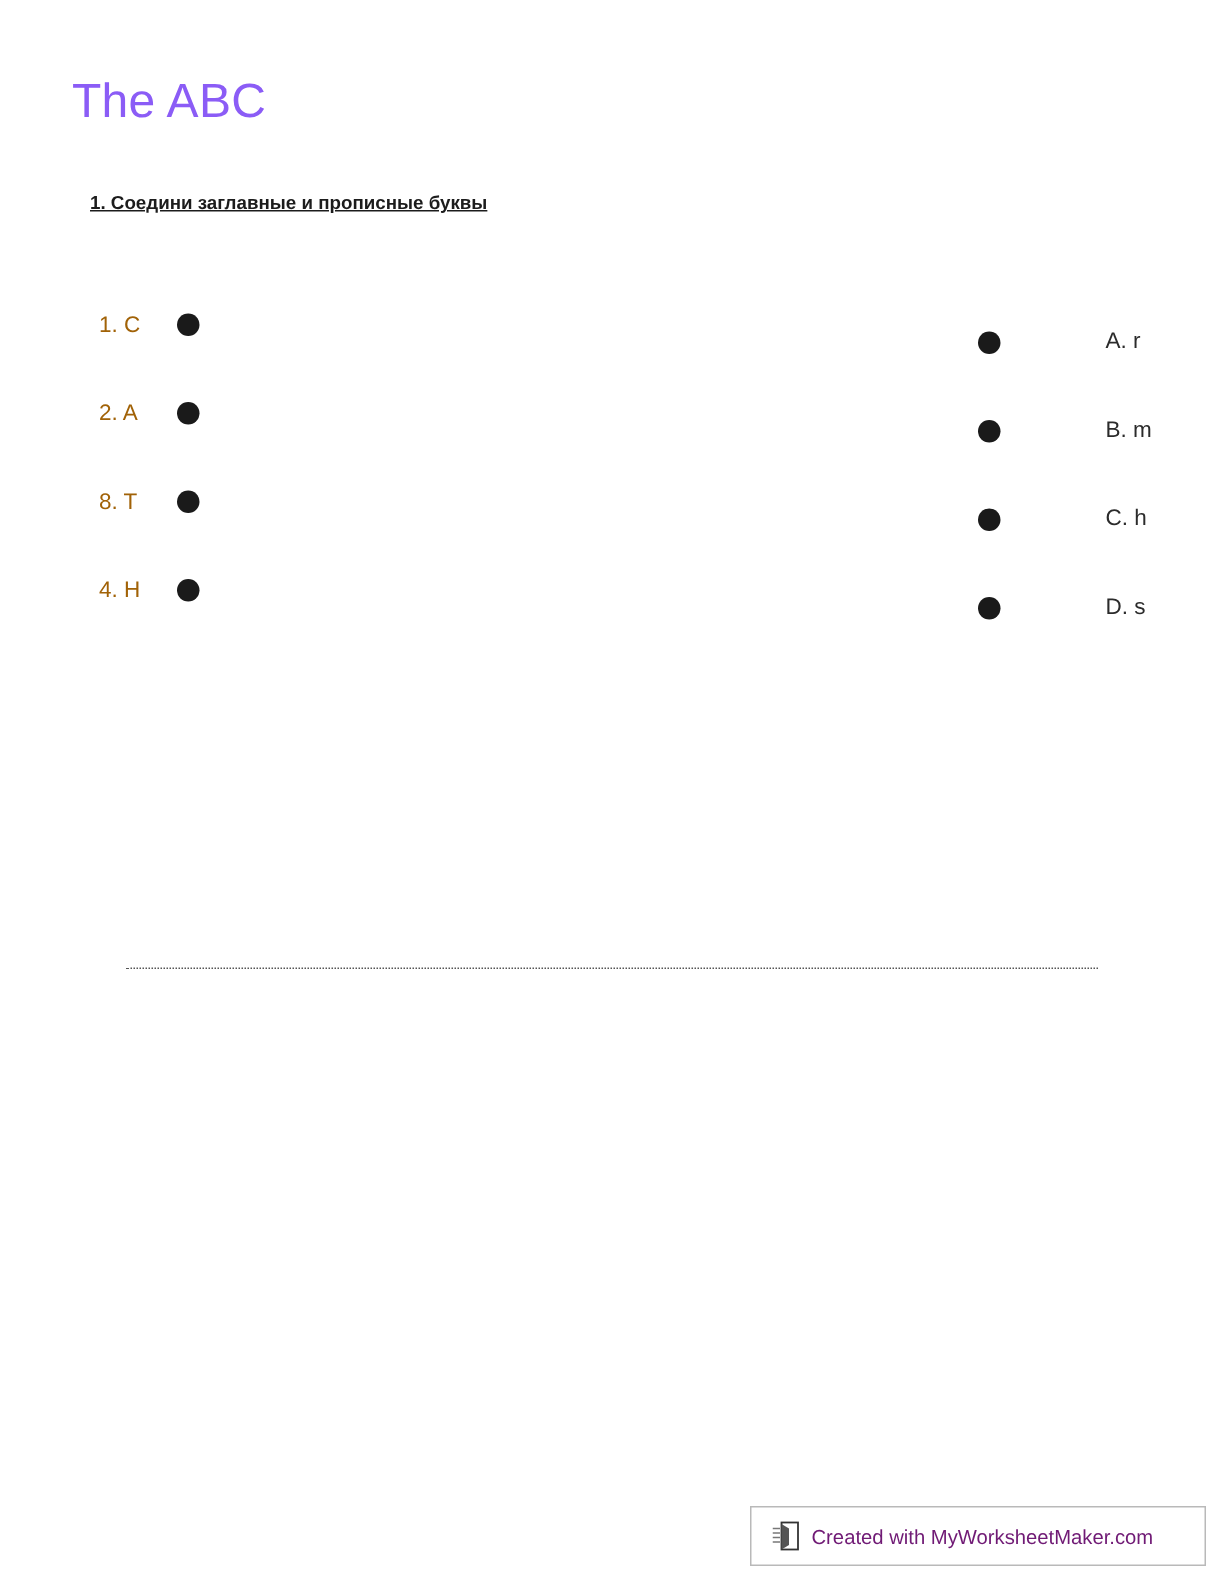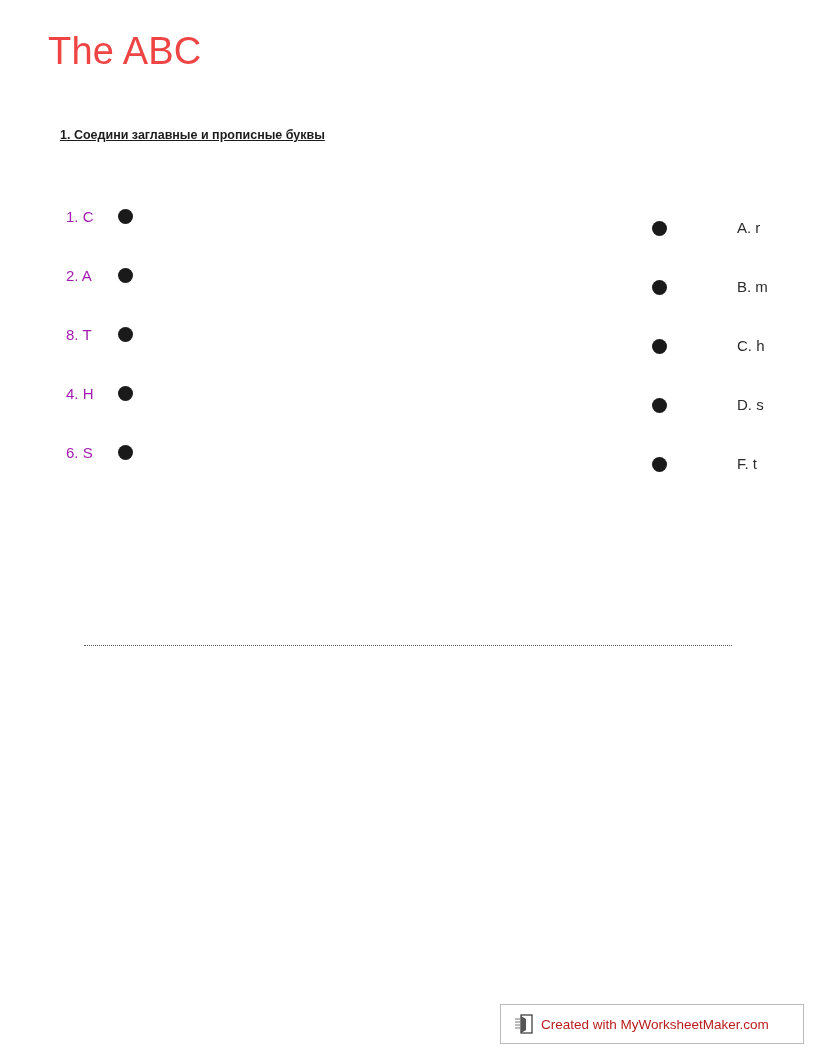--- a/index.html
+++ b/index.html
@@ -17,24 +17,24 @@
   }
 
   .page {
     position: absolute;
     inset: 0;
   }
 
   .title {
     position: absolute;
     left: 48px;
-    top: 30px;
-    font-size: 38px;
+    top: 49px;
+    font-size: 32px;
     font-weight: 400;
-    color: #ef4444;
+    color: #8b5cf6;
     letter-spacing: 0.2px;
   }
 
   .instruction {
     position: absolute;
     left: 60px;
     top: 128px;
     font-size: 12.5px;
     font-weight: bold;
     color: #1c1c1c;
@@ -57,21 +57,21 @@
     position: absolute;
     left: 66px;
     top: 0;
     display: flex;
     align-items: center;
     height: 40px;
   }
 
   .left-label {
     font-size: 15px;
-    color: #a21caf;
+    color: #a16207;
     width: 46px;
     text-align: left;
     white-space: nowrap;
   }
 
   .right-group {
     position: absolute;
     left: 652px;
     top: 0;
     display: flex;
@@ -124,21 +124,21 @@
 
   .footer-icon {
     width: 18px;
     height: 20px;
     margin-right: 8px;
     flex: 0 0 auto;
   }
 
   .footer-text {
     font-size: 13.5px;
-    color: #b91c1c;
+    color: #701a75;
     white-space: nowrap;
   }
 </style>
 </head>
 <body>
 
 <div class="page">
 
   <div class="title">The ABC</div>
 
@@ -184,30 +184,20 @@
         <span class="left-label">4. H</span>
         <span class="dot"></span>
       </div>
       <div class="right-group">
         <span class="dot"></span>
         <span class="right-label">D. s</span>
       </div>
     </div>
 
 
-    <div class="row">
-      <div class="left-group">
-        <span class="left-label">6. S</span>
-        <span class="dot"></span>
-      </div>
-      <div class="right-group">
-        <span class="dot"></span>
-        <span class="right-label">F. t</span>
-      </div>
-    </div>
 
 
   </div>
 
   <div class="divider"></div>
 
   <div class="footer-badge">
     <svg class="footer-icon" viewBox="0 0 18 20">
       <rect x="6" y="1" width="11" height="18" fill="#ffffff" stroke="#333333" stroke-width="1.2"></rect>
       <path d="M6 2 L11 5 L11 16 L6 19 Z" fill="#555555"></path>

